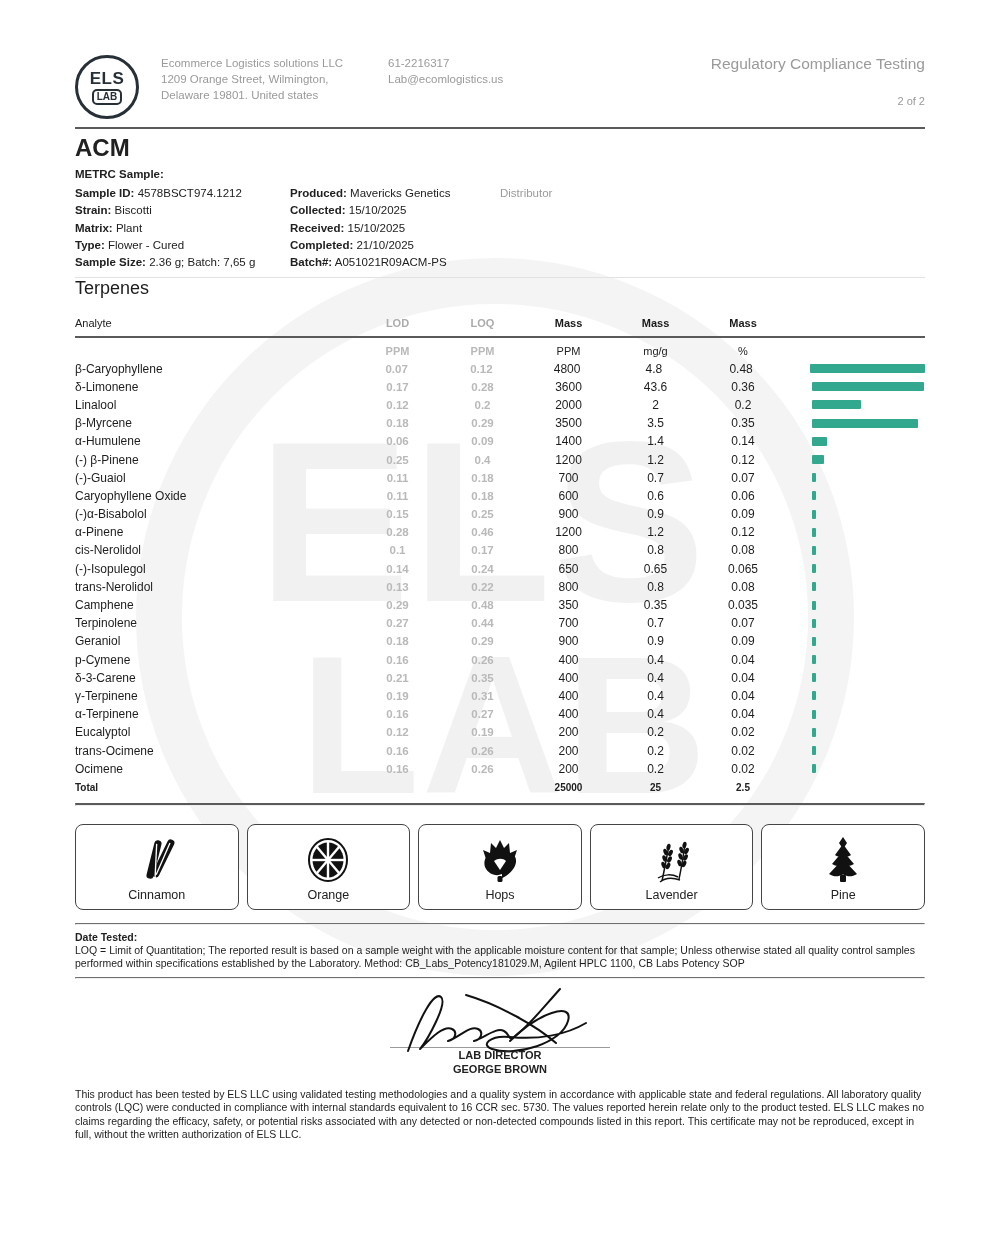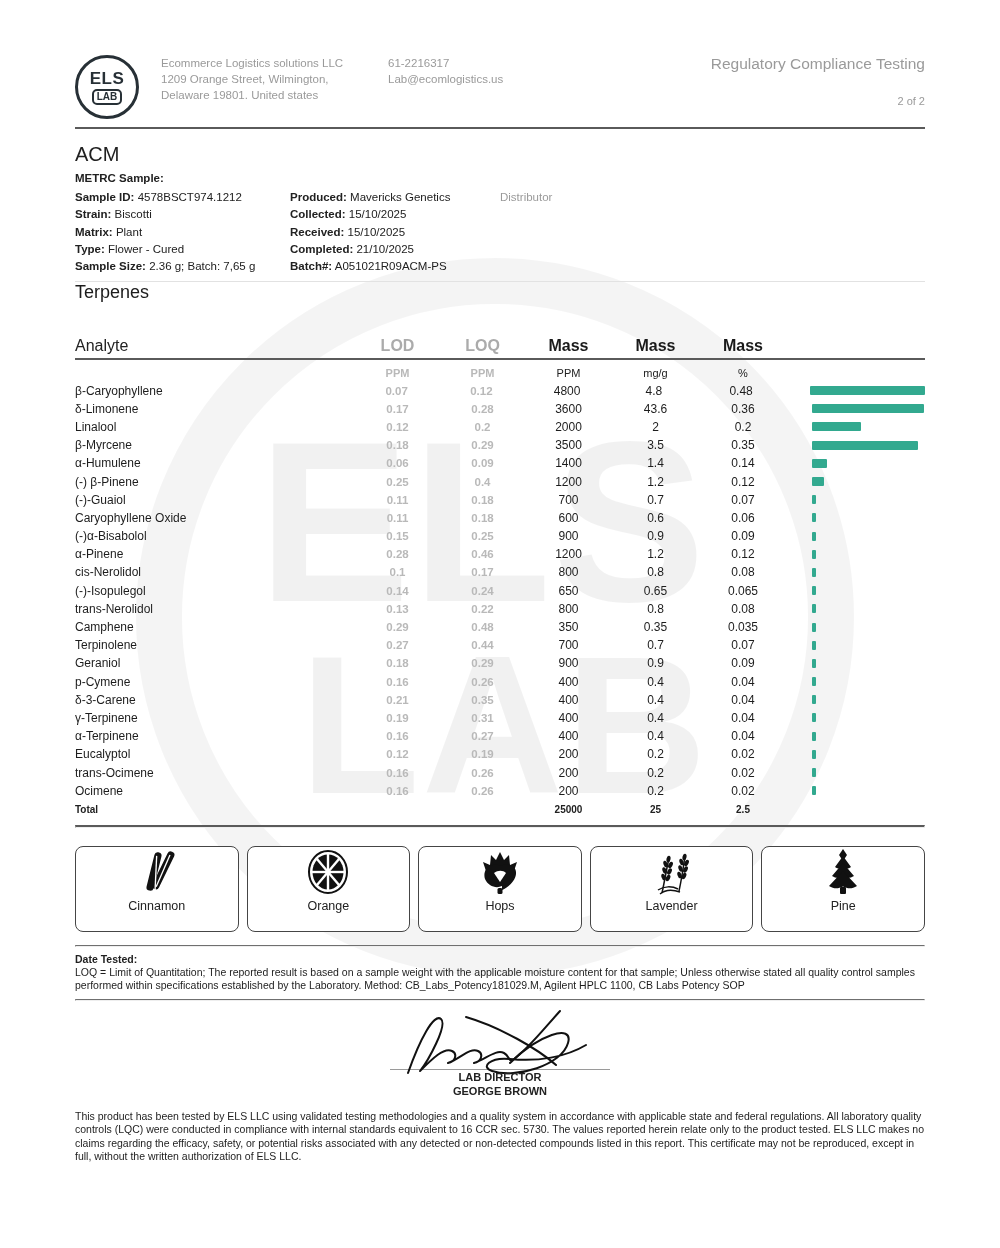--- a/index.html
+++ b/index.html
@@ -21,59 +21,59 @@
   .logo-lab { font-weight:700; font-size:10px; color:#273036; border:2px solid #273036; border-radius:5px; padding:0 3px; line-height:12px; margin-top:2px; }
   .hdr-company { margin-left:22px; font-size:11.5px; line-height:16px; color:#9a9a9a; width:215px; }
   .hdr-contact { margin-left:12px; font-size:11.5px; line-height:16px; color:#9a9a9a; }
   .hdr-right { margin-left:auto; text-align:right; }
   .hdr-title { font-size:15.5px; color:#9a9a9a; }
   .hdr-page { font-size:11px; color:#9a9a9a; margin-top:22px; }
   .rule-dark { border:none; border-top:2px solid #5a5a5a; margin-top:8px; }
   .rule-lite { border:none; border-top:1px solid #e2e2e2; }
 
   
-  .acm-title { font-size:20px; font-weight:400; margin-top:14px; }
+  .acm-title { font-size:24px; font-weight:700; margin-top:5px; }
   .metrc { font-size:11.5px; font-weight:700; margin-top:6px; }
   .info-wrap { display:flex; margin-top:5px; font-size:11.5px; }
   .info-col { display:flex; flex-direction:column; }
   .info-col.c1 { width:215px; }
   .info-col.c2 { width:210px; }
   .info-line { line-height:17.3px; white-space:nowrap; }
   .info-line b { font-weight:700; }
   .distributor { color:#9a9a9a; font-size:11.5px; line-height:17.3px; }
   .info-sep { margin-top:6px; }
 
   
   .sect-title { font-size:18px; font-weight:400; color:#1c1c1c; }
   .t-head, .trow, .t-units, .t-total { display:flex; align-items:center; }
   .col-name { width:280px; text-align:left; }
   .col-lod, .col-loq { width:85px; text-align:center;font-weight:bold; }
   .col-ppm, .col-mgg { width:87px; text-align:center; }
   .col-pct { width:88px; text-align:center; }
   .col-bar { flex:1; padding-left:25px; }
-  .t-head { margin-top:32px; font-size:16px; height:20px;align-items:flex-end; }
+  .t-head { margin-top:14px; font-size:11px; height:20px; }
   .t-head .col-name { font-weight:500; color:#222; }
   .t-head .col-lod, .t-head .col-loq { color:#ababab; }
   .t-head .col-ppm, .t-head .col-mgg, .t-head .col-pct { font-weight:700; color:#1a1a1a; }
   .t-units { font-size:11px; height:17px; margin-top:4px; }
   .t-units .col-lod, .t-units .col-loq { color:#b9b9b9; }
   .t-units .col-ppm, .t-units .col-mgg, .t-units .col-pct { color:#222; }
   .trow { font-size:12px; height:18.2px; }
   .trow .col-name { color:#1d1d1d; }
   .trow .col-lod, .trow .col-loq { color:#b9b9b9; font-size:11.5px; }
   .trow .col-ppm, .trow .col-mgg, .trow .col-pct { color:#1d1d1d; }
   .bar { height:9px; background:#32a98f; border-radius:1px; }
   .t-total { font-size:10px; height:19px; font-weight:700; }
   .table-bottom { margin-top:6px; border-top:2px solid #5a5a5a; }
 
   
   .aromas-title { font-size:19px; font-weight:400; margin-top:86px; color:#1c1c1c; }
   .aroma-cards { display:flex; gap:8px; margin-top:18px; }
   .aroma-card { width:163.6px; height:86px; border:1.5px solid #454545; border-radius:8px; background:#fff;
-                display:flex; flex-direction:column; align-items:center; justify-content:flex-end; padding-bottom:18px; }
+                display:flex; flex-direction:column; align-items:center; justify-content:flex-end; padding-bottom:7px; }
   .aroma-icon { height:52px; display:flex; align-items:center; justify-content:center; margin-bottom:2px; }
   .aroma-label { font-size:12.5px; color:#222; }
 
   
   .foot-rule1 { margin-top:13px; border-top:1px solid #6f6f6f; }
   .date-tested { font-size:10.5px; font-weight:700; margin-top:6px; }
   .foot-note { font-size:10.5px; line-height:13.5px; color:#1d1d1d; margin-top:1px; }
   .foot-rule2 { margin-top:6px; border-top:1px solid #6f6f6f; }
   .sig-block { margin-top:4px; text-align:center; }
   .sig-art { display:block; margin:0 auto; }

